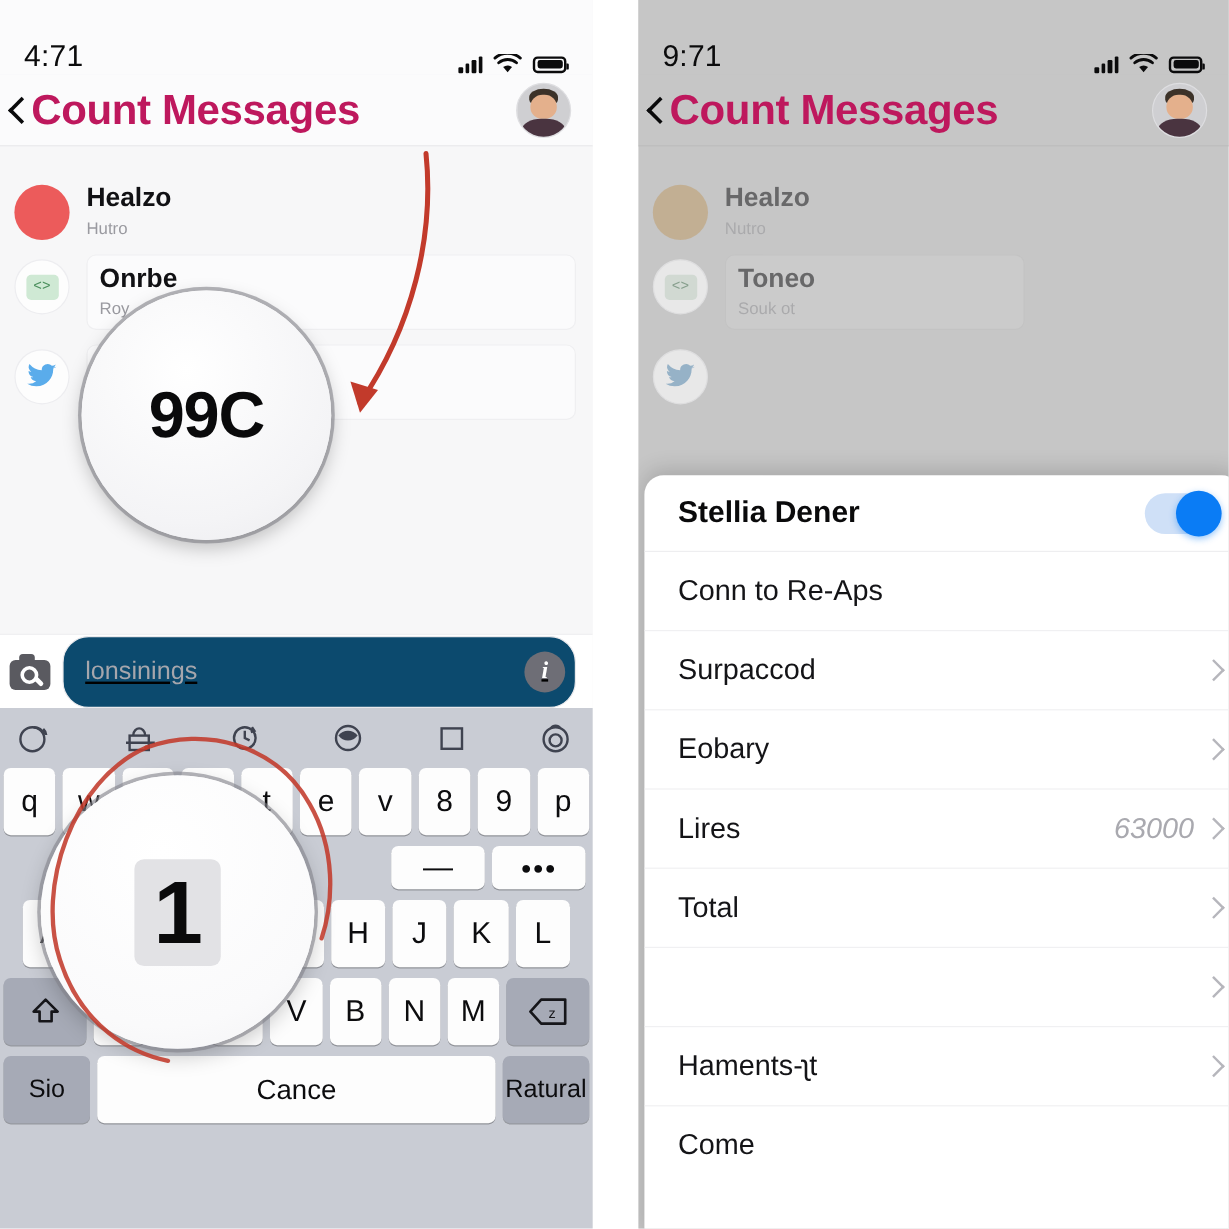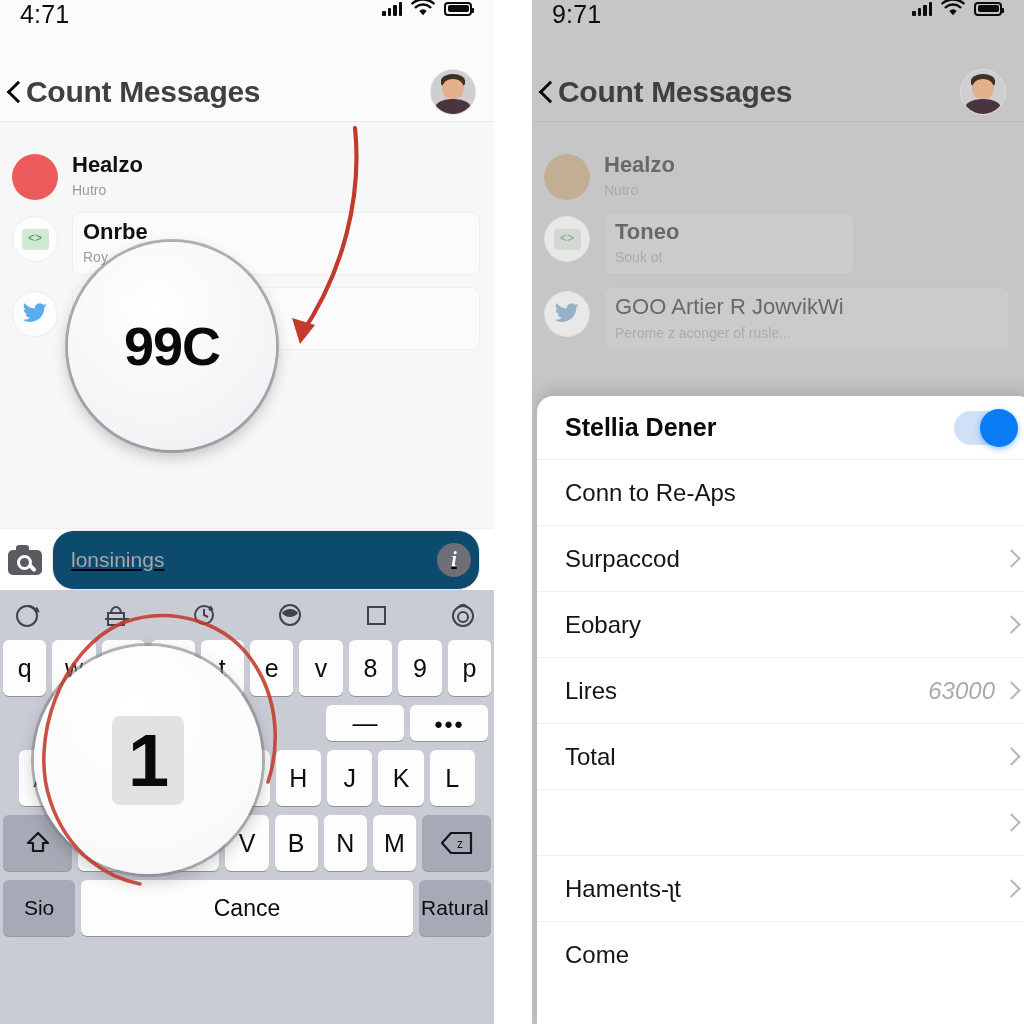--- a/index.html
+++ b/index.html
@@ -11,21 +11,21 @@
   }
   .stage { position: relative; width: 1024px; height: 1024px; background:#fff; }
 
   
   .phone-left {
     position: absolute; left: 0; top: 0; width: 494px; height: 1024px;
     background: #f7f7f8; overflow: hidden;
   }
   .statusbar {
     position: relative; height: 62px; width: 100%;
-    display: flex; align-items: flex-start; justify-content: space-between;
+    display: flex; align-items: flex-end; justify-content: space-between;
     padding: 0 22px 0 20px;
   }
   .phone-left .statusbar { background:#fbfbfc; }
   .status-time { font-size: 25px; font-weight: 500; color: #0b0b0c; letter-spacing: .2px; }
   .status-icons { display: flex; align-items: center; gap: 9px; }
   .bars { display: flex; align-items: flex-end; gap: 2px; height: 15px; }
   .bars i { display:block; width: 3.5px; background:#0b0b0c; border-radius:1px; }
   .bars i:nth-child(1){ height:5px; } .bars i:nth-child(2){ height:8px; }
   .bars i:nth-child(3){ height:11px; } .bars i:nth-child(4){ height:14px; }
   .batt { width: 28px; height: 14px; border:2px solid #0b0b0c; border-radius:4px; position:relative; }
@@ -36,21 +36,21 @@
     height: 60px; display:flex; align-items:center; padding: 0 18px 0 4px;
     position: relative;
   }
   .phone-left .navbar { background:#fbfbfc; border-bottom:1px solid #e8e8ea; }
   .back-chev { width: 22px; height: 30px; flex: 0 0 auto; position:relative; }
   .back-chev::before{
     content:""; position:absolute; left:6px; top:7px; width:13px; height:13px;
     border-left:3.4px solid #0a0a0b; border-bottom:3.4px solid #0a0a0b;
     transform: rotate(45deg);
   }
-  .nav-title { font-size: 30px; font-weight: 700; color:#404040; letter-spacing:-0.3px; }
+  .nav-title { font-size: 35px; font-weight: 700; color:#be185d; letter-spacing:-0.3px; }
   .avatar {
     margin-left:auto; width: 46px; height: 46px; border-radius: 50%;
     background: radial-gradient(circle at 50% 34%, #e9b99b 0 16%, #cfcfd2 17% 100%);
     position: relative; overflow:hidden; border:1px solid #dedee1;
   }
   .avatar .hair{ position:absolute; left:22%; top:10%; width:56%; height:32%;
      background:#3c3229; border-radius:50% 50% 35% 35%; }
   .avatar .face{ position:absolute; left:26%; top:22%; width:48%; height:46%;
      background:#e4b08c; border-radius:48%; }
   .avatar .body{ position:absolute; left:10%; top:68%; width:80%; height:46%;
@@ -410,24 +410,20 @@
           <div class="msg-sub">Souk ot</div>
         </div>
       </div>
 
       <div class="msg-row">
         <div class="msg-ava twit">
           <svg class="bird" viewBox="0 0 24 20">
             <path d="M23 2.4a9 9 0 0 1-2.6.7A4.5 4.5 0 0 0 22.4.6a9 9 0 0 1-2.9 1.1A4.5 4.5 0 0 0 11.8 5a12.8 12.8 0 0 1-9.3-4.7 4.5 4.5 0 0 0 1.4 6A4.4 4.4 0 0 1 1.8 5.7v.05a4.5 4.5 0 0 0 3.6 4.4 4.5 4.5 0 0 1-2 .08 4.5 4.5 0 0 0 4.2 3.1A9 9 0 0 1 .8 15.2a12.7 12.7 0 0 0 6.9 2c8.3 0 12.8-6.9 12.8-12.8v-.6A9.1 9.1 0 0 0 23 2.4z" fill="#5aaceb"></path>
           </svg>
         </div>
-        <div class="msg-body msg-card">
-          <div class="msg-title link">GOO Artier R JowvikWi</div>
-          <div class="msg-sub">Perome z aconger of rusle...</div>
-        </div>
       </div>
     </div>
 
     <div class="sheet">
       <div class="sheet-hdr">
         <div class="t">Stellia Dener</div>
         <div class="toggle">
             <i></i>
           </div>
       </div>

